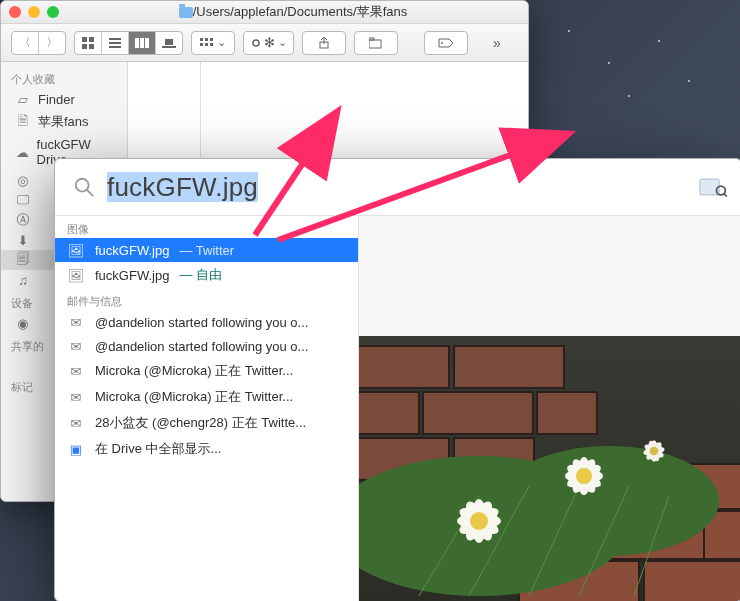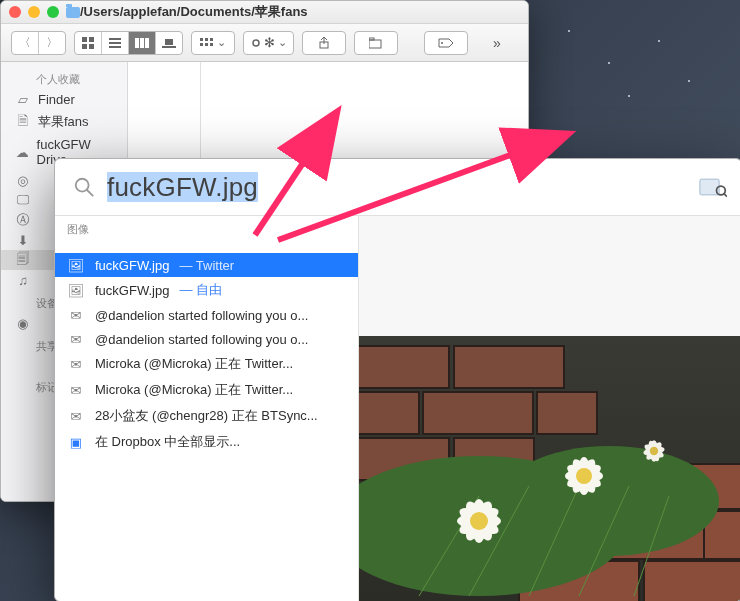--- a/index.html
+++ b/index.html
@@ -9,56 +9,56 @@
   .stars{position:absolute;top:0;right:0;width:100%;height:100%;pointer-events:none;}
   .star{position:absolute;width:2px;height:2px;background:#d0d8e8;border-radius:50%;}
   
   .finder{position:absolute;left:0;top:0;width:527px;height:500px;
     background:#fff;border:1px solid #b8b8b8;border-radius:6px;
     box-shadow:0 10px 40px rgba(0,0,0,.45);display:flex;flex-direction:column;overflow:hidden;}
   .titlebar{height:22px;background:linear-gradient(#f6f6f6,#e9e9e9);
     border-bottom:1px solid #d4d4d4;display:flex;align-items:center;padding:0 8px;gap:7px;}
   .tl{width:12px;height:12px;border-radius:50%;}
   .tl.red{background:#ff5f57;} .tl.yel{background:#ffbd2e;} .tl.grn{background:#28c940;}
-  .titlepath{flex:1;display:flex;align-items:center;gap:0;color:#333;font-size:13px;font-weight:bold;}
+  .titlepath{flex:1;display:flex;align-items:center;justify-content:center;gap:0;color:#333;font-size:13px;}
   .foldericon{width:14px;height:11px;background:#7bb7f0;border-radius:2px;position:relative;}
   .foldericon::before{content:"";position:absolute;top:-3px;left:0;width:6px;height:3px;background:#7bb7f0;border-radius:1px 1px 0 0;}
   .toolbar{height:37px;background:linear-gradient(#f9f9f9,#ececec);
     border-bottom:1px solid #c9c9c9;display:flex;align-items:center;padding:0 10px;gap:8px;}
   .seg{display:inline-flex;border:1px solid #b9b9b9;border-radius:4px;overflow:hidden;background:#fff;height:22px;}
   .seg .btn{width:26px;display:flex;align-items:center;justify-content:center;border-right:1px solid #c8c8c8;color:#555;}
   .seg .btn:last-child{border-right:none;}
   .seg .btn.active{background:#7a7a7a;color:#fff;}
   .tbtn{border:1px solid #b9b9b9;border-radius:4px;height:22px;min-width:30px;background:#fff;display:inline-flex;align-items:center;justify-content:center;color:#555;padding:0 6px;}
   .chev{font-size:11px;color:#666;}
   .fbody{flex:1;display:flex;min-height:0;}
   .sidebar{width:126px;background:#f5f5f7;border-right:1px solid #d9d9d9;overflow:hidden;padding-top:4px;}
-  .sbhead{font-size:11px;color:#8a8a8a;padding:6px 10px 2px;margin-left:25px;}
+  .sbhead{font-size:11px;color:#8a8a8a;padding:6px 10px 2px;}
   .sbitem{display:flex;align-items:center;gap:7px;padding:3px 10px 3px 14px;color:#3a3a3a;font-size:13px;}
   .sbitem.sel{background:#dcdcdc;}
   .sicn{width:16px;height:14px;display:flex;align-items:center;justify-content:center;color:#7a7a7a;font-size:13px;}
   .column{flex:0 0 72px;border-right:1px solid #e0e0e0;}
   .preview{flex:1;background:#fff;}
   
   .spot{position:absolute;left:54px;top:158px;width:686px;height:442px;
     background:#fff;border:1px solid #b0b0b0;border-radius:6px;
     box-shadow:0 20px 60px rgba(0,0,0,.55);display:flex;flex-direction:column;overflow:hidden;}
   .searchbar{height:56px;border-bottom:1px solid #e0e0e0;display:flex;align-items:center;padding:0 14px 0 18px;gap:12px;}
   .mag{width:22px;height:22px;color:#9a9a9a;}
   .qwrap{flex:1;font-size:26px;color:#404040;letter-spacing:.2px;}
   .qwrap .sel{background:#b6d6fb;border-radius:1px;}
   .previcon{width:28px;height:22px;}
   .spbody{flex:1;display:flex;min-height:0;}
   .results{flex:0 0 303px;border-right:1px solid #e2e2e2;overflow:hidden;}
-  .cat{font-size:11px;color:#8a8a8a;padding:6px 12px 16px;}
+  .cat{font-size:11px;color:#8a8a8a;padding:6px 12px 1px;}
   .row{display:flex;align-items:center;gap:10px;padding:4px 12px;font-size:13px;color:#2e2e2e;white-space:nowrap;overflow:hidden;text-overflow:ellipsis;}
   .row .ricn{width:18px;height:16px;display:flex;align-items:center;justify-content:center;color:#7a7a7a;}
   .row.sel{background:#1f7bff;color:#fff;}
   .row.sel .ricn{color:#fff;}
-  .row .hint{color:#3b82f6;}
+  .row .hint{color:#0f766e;}
   .row.sel .hint{color:#d9e8ff;}
   .prevpane{flex:1;background:#f7f7f7;display:flex;align-items:flex-end;justify-content:flex-end;padding:0;}
   .photo{width:383px;height:265px;}
   
   .arrow{position:absolute;pointer-events:none;}
 </style>
 </head>
 <body>
 
 <div class="stars">
@@ -234,43 +234,44 @@
         <span class="ricn">🖼</span>
         <span>fuckGFW.jpg</span>
         <span class="hint"> — Twitter</span>
       </div>
       <div class="row">
         <span class="ricn">🖼</span>
         <span>fuckGFW.jpg</span>
         <span class="hint"> — 自由</span>
       </div>
 
+      <div class="cat">邮件与信息</div>
       <div class="row">
         <span class="ricn">✉</span>
         <span>@dandelion started following you o...</span>
       </div>
       <div class="row">
         <span class="ricn">✉</span>
         <span>@dandelion started following you o...</span>
       </div>
       <div class="row">
         <span class="ricn">✉</span>
         <span>Microka (@Microka) 正在 Twitter...</span>
       </div>
       <div class="row">
         <span class="ricn">✉</span>
         <span>Microka (@Microka) 正在 Twitter...</span>
       </div>
       <div class="row">
         <span class="ricn">✉</span>
-        <span>28小盆友 (@chengr28) 正在 BTSync...</span>
+        <span>28小盆友 (@chengr28) 正在 Twitte...</span>
       </div>
       <div class="row">
         <span class="ricn" style="color:#2a7bff">▣</span>
-        <span>在 Dropbox 中全部显示...</span>
+        <span>在 Drive 中全部显示...</span>
       </div>
     </div>
 
     <div class="prevpane">
 
       <svg class="photo" viewBox="0 0 383 265">
         <defs>
           <linearGradient id="sky" x1="0" y1="0" x2="0" y2="1">
             <stop offset="0" stop-color="#3a3a35"></stop>
               <stop offset="1" stop-color="#2a2c25"></stop>

